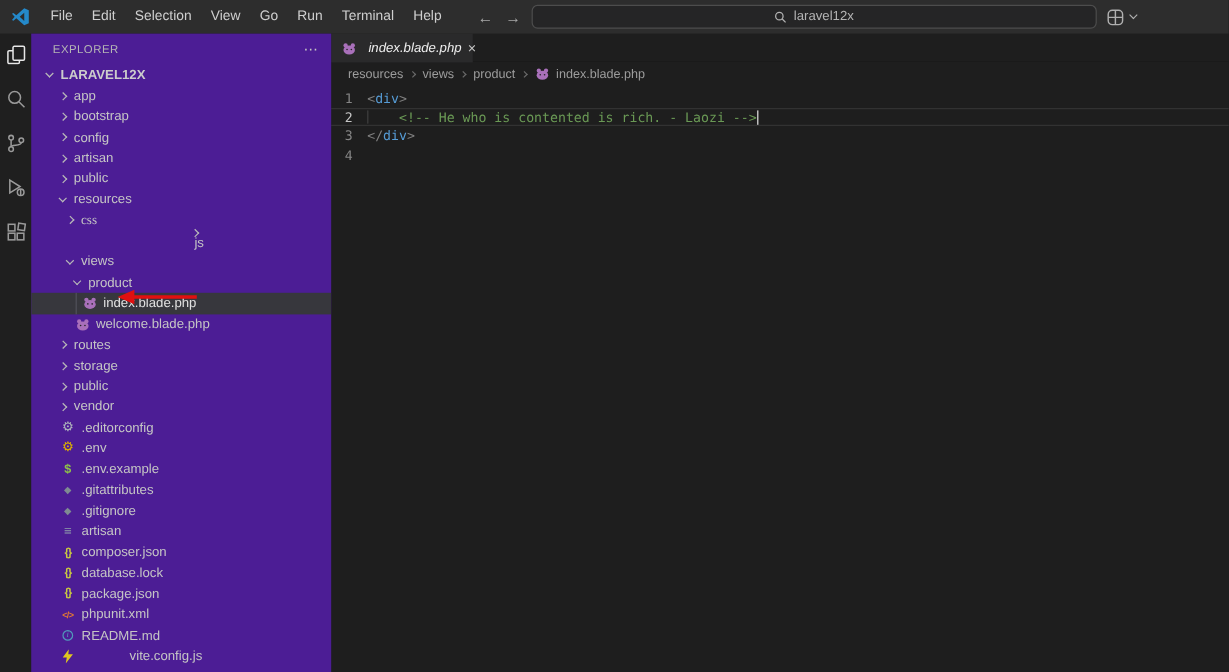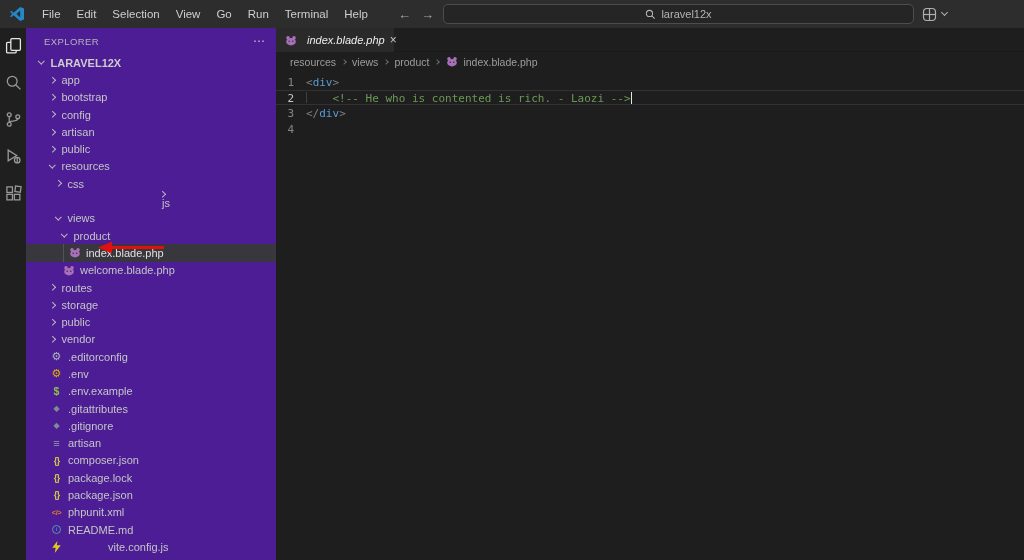--- a/index.html
+++ b/index.html
@@ -194,21 +194,21 @@
             <span>artisan</span>
           </div>
           <div class="row" style="padding-left: 24px;">
             <span class="chev collapsed"></span>
             <span>public</span>
           </div>
           <div class="row" style="padding-left: 24px;">
             <span class="chev expanded"></span>
             <span>resources</span>
           </div>
-          <div class="row" style="padding-left: 30px;">
+          <div class="row" style="padding-left: 30px; font-family: Liberation Serif, serif;">
             <span class="chev collapsed"></span>
             <span>css</span>
           </div>
           <div class="row" style="padding-left: 30px; flex-direction: column;">
             <span class="chev collapsed"></span>
             <span>js</span>
           </div>
           <div class="row" style="padding-left: 30px;">
             <span class="chev expanded"></span>
             <span>views</span>
@@ -280,21 +280,21 @@
           <div class="row" style="padding-left: 24px;">
             <span class="ficon lines">≡</span>
             <span>artisan</span>
           </div>
           <div class="row" style="padding-left: 24px;">
             <span class="ficon braces">{}</span>
             <span>composer.json</span>
           </div>
           <div class="row" style="padding-left: 24px;">
             <span class="ficon braces">{}</span>
-            <span>package.lock</span>
+            <span>database.lock</span>
           </div>
           <div class="row" style="padding-left: 24px;">
             <span class="ficon braces">{}</span>
             <span>package.json</span>
           </div>
           <div class="row" style="padding-left: 24px;">
             <span class="ficon xml">&lt;/&gt;</span>
             <span>phpunit.xml</span>
           </div>
           <div class="row" style="padding-left: 24px;">

